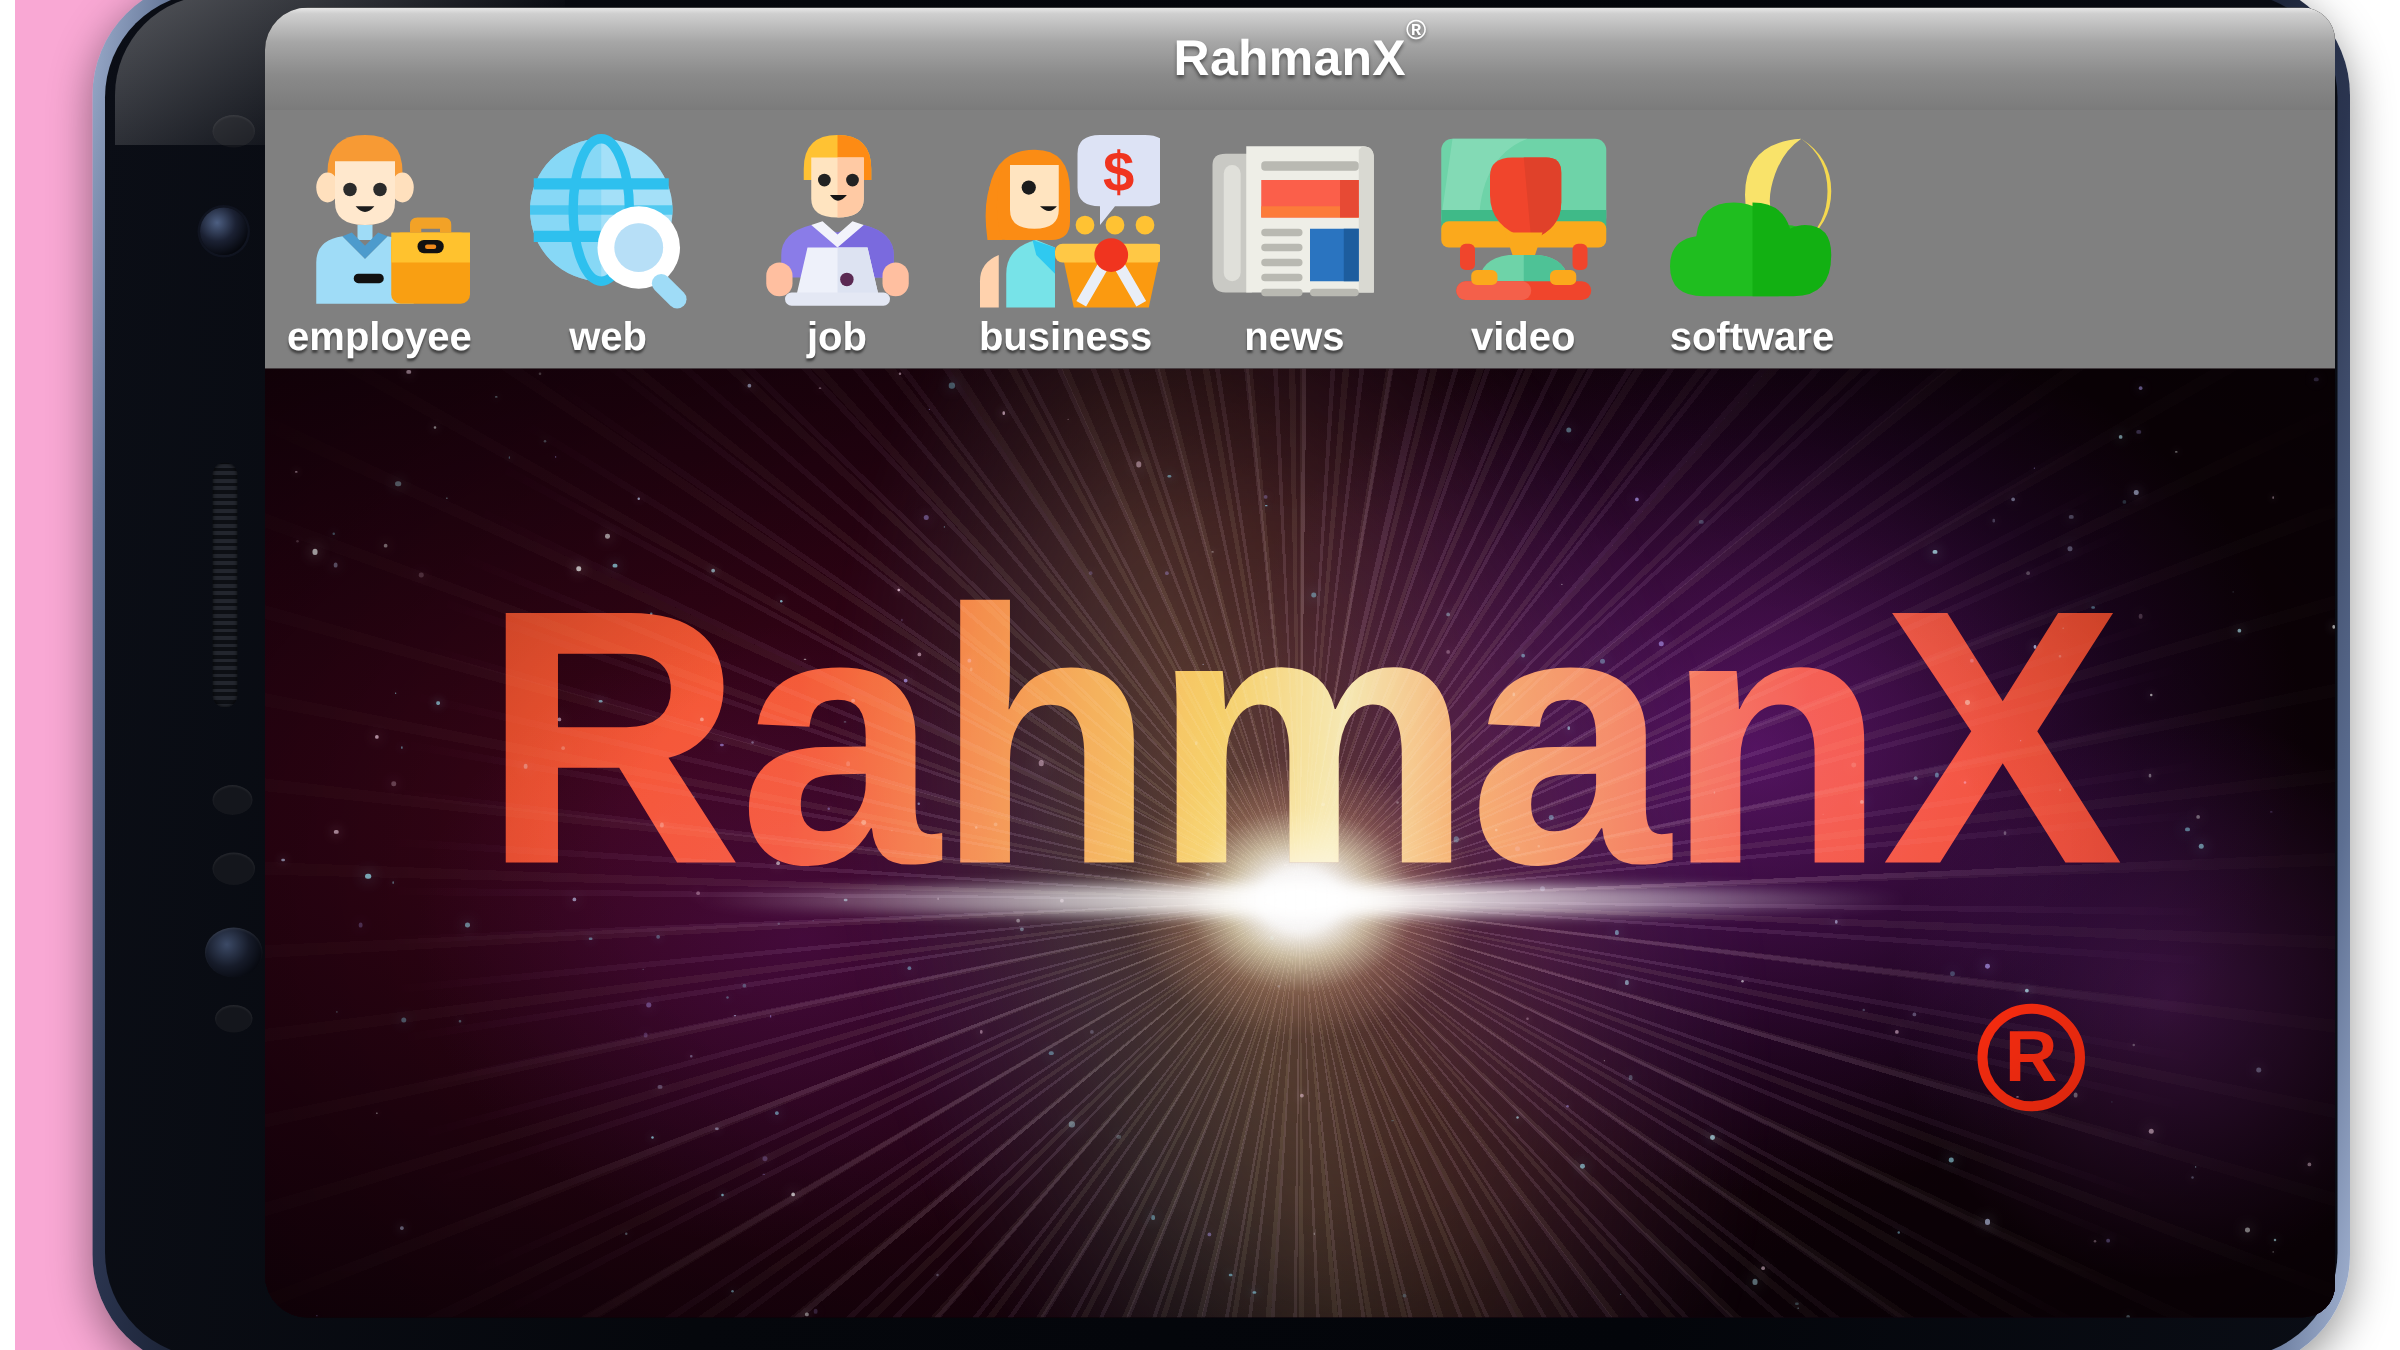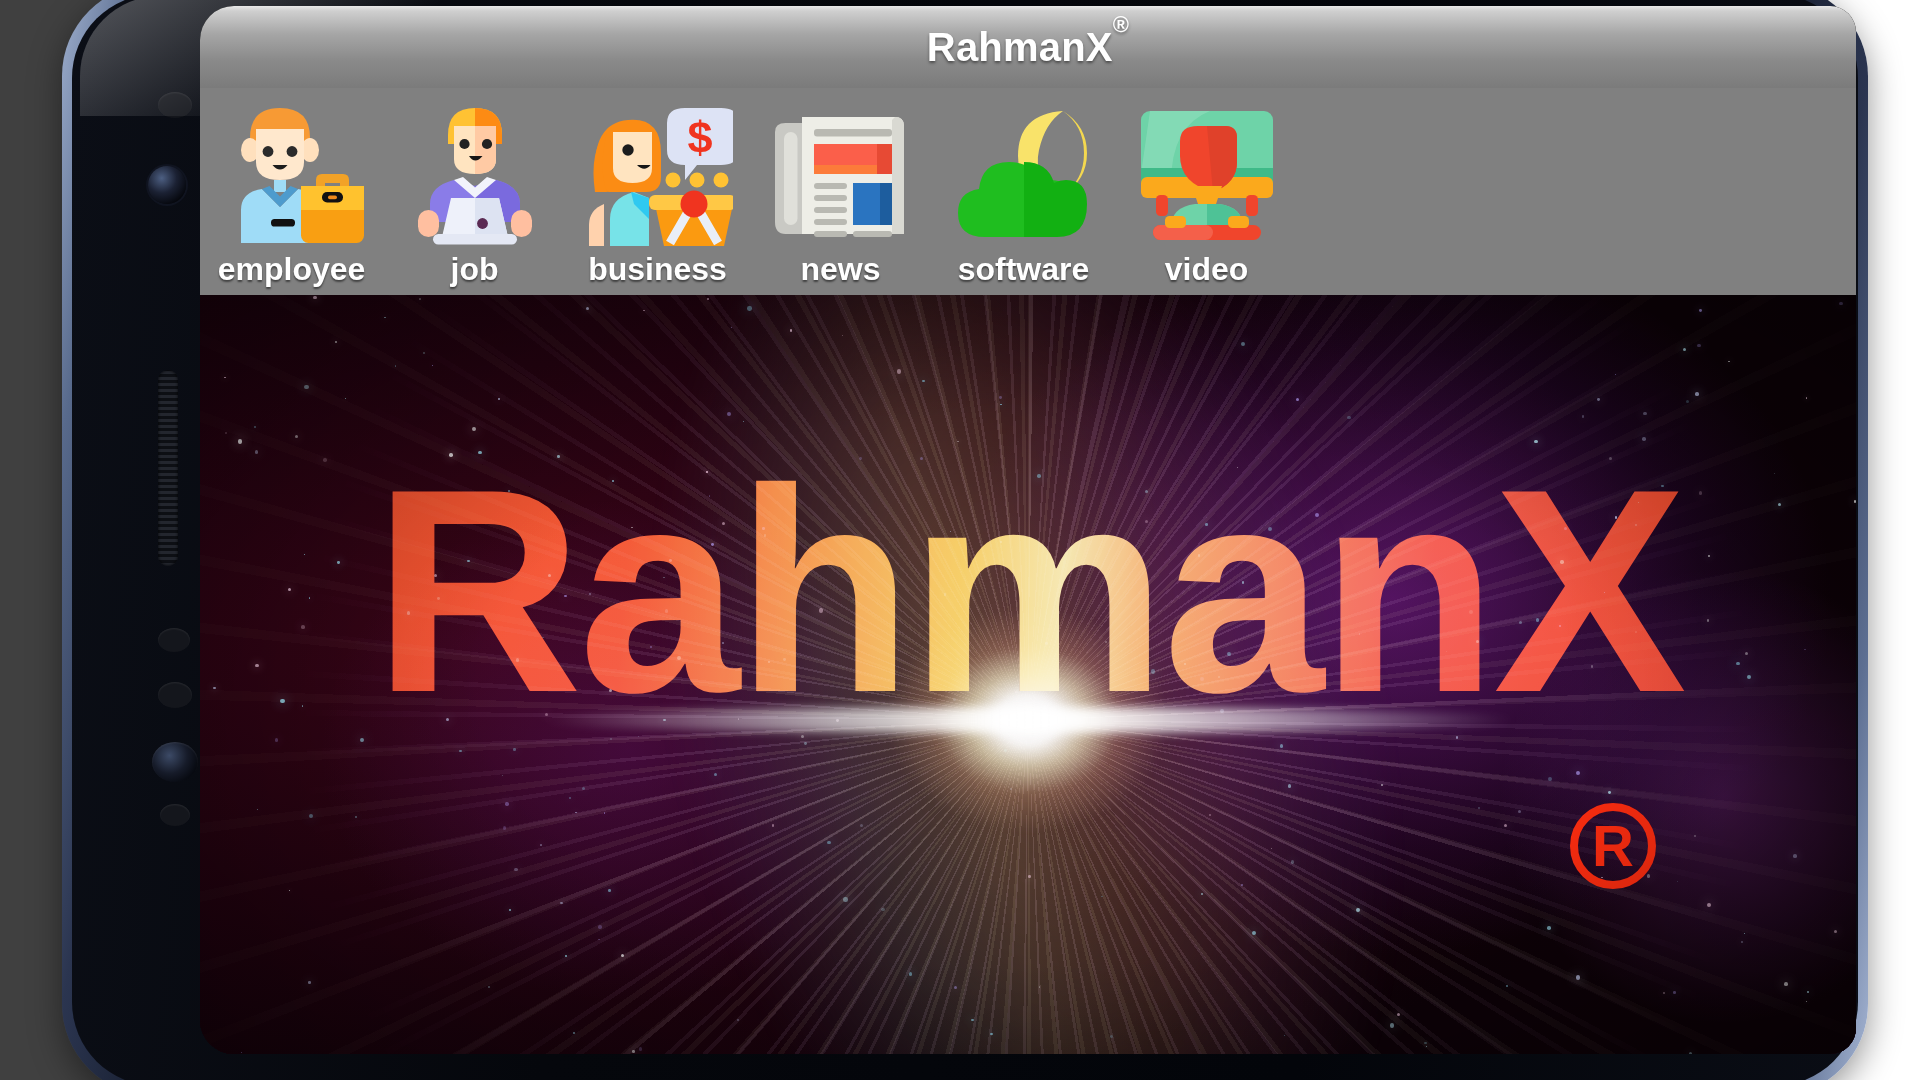--- a/index.html
+++ b/index.html
@@ -1,19 +1,19 @@
 <!DOCTYPE html>
 <html><head>
 <meta charset="utf-8">
 <style>
   * { margin:0; padding:0; box-sizing:border-box; }
   html,body { width:1920px; height:1080px; overflow:hidden; background:#ffffff;
     font-family:"Liberation Sans", sans-serif; }
 
-  #stage { position:relative; width:1821px; height:1080px; background:#404040; }
+  #stage { position:relative; width:1821px; height:1080px; background:#f9a8d4;margin-left:12px; }
 
   
   .phone-outer{
     position:absolute; left:62px; top:-16px; width:1806px; height:1112px;
     border-radius:92px;
     background:
       linear-gradient(100deg,#9fb0cf 0%, #586a8c 4%, #2b3550 9%, #101623 16%,
                       #070a12 50%, #101623 84%, #2b3550 91%, #5d6f92 96%, #a8b8d6 100%);
     box-shadow:0 10px 34px rgba(0,0,0,.42);
   }
@@ -219,20 +219,36 @@
             <rect x="36" y="80" width="16" height="5" rx="2.4" fill="#111"></rect>
             <rect x="56" y="58" width="42" height="38" rx="5" fill="#f99f12"></rect>
             <path d="M56 58 h42 v16 h-42Z" fill="#ffc22e"></path>
             <path d="M70 50 h14 q4 0 4 4 v4 h-6 v-2 h-10 v2 h-6 v-4 q0-4 4-4Z" fill="#f2a227"></path>
             <rect x="70" y="62" width="14" height="7" rx="3.4" fill="#111"></rect>
             <rect x="74" y="64.4" width="6" height="2.4" rx="1.2" fill="#f08a1c"></rect>
           </svg>
           <div class="tool-label">employee</div>
         </div>
 
+        <div class="tool-item">
+          <svg class="tool-icon" viewBox="0 0 100 100">
+            <circle cx="46" cy="46" r="38" fill="#8fd9f6"></circle>
+            <path d="M46 8 a38 38 0 0 1 0 76 a38 38 0 0 1 0-76Z" fill="#b6e6fa" opacity=".55"></path>
+            <ellipse cx="46" cy="46" rx="15" ry="38" fill="none" stroke="#2ec0ee" stroke-width="5"></ellipse>
+            <path d="M10 32 H82" stroke="#2ec0ee" stroke-width="6"></path>
+            <path d="M10 60 H82" stroke="#2ec0ee" stroke-width="6"></path>
+            <path d="M8 46 H84" stroke="#2ec0ee" stroke-width="5" opacity=".7"></path>
+            <path d="M46 8 a38 38 0 0 0 0 76" fill="#2ec0ee" opacity=".25"></path>
+            <circle cx="66" cy="66" r="22" fill="#ffffff"></circle>
+            <circle cx="66" cy="66" r="13" fill="#cfe9fb"></circle>
+            <circle cx="66" cy="66" r="13" fill="#9fd6f4" opacity=".5"></circle>
+            <rect x="78" y="78" width="22" height="10" rx="5" transform="rotate(45 78 78)" fill="#9fdcf7"></rect>
+          </svg>
+          <div class="tool-label">web</div>
+        </div>
 
         <div class="tool-item">
           <svg class="tool-icon" viewBox="0 0 100 100">
             <path d="M32 24 Q32 6 50 6 Q68 6 68 24 L68 30 L32 30Z" fill="#ffc233"></path>
             <path d="M50 6 Q68 6 68 24 L68 30 L50 30Z" fill="#fd8b14"></path>
             <path d="M36 18 L64 18 L64 40 Q64 50 50 50 Q36 50 36 40Z" fill="#ffe4c0"></path>
             <path d="M50 18 L64 18 L64 40 Q64 50 50 50Z" fill="#ffcaa4"></path>
             <circle cx="43" cy="30" r="3.4" fill="#222"></circle>
             <circle cx="58" cy="30" r="3.4" fill="#222"></circle>
             <path d="M46 38 Q50 44 55 38Z" fill="#161616"></path>
@@ -290,47 +306,47 @@
             <rect x="32" y="72" width="22" height="4" rx="2" fill="#b9b9b2"></rect>
             <rect x="32" y="80" width="22" height="4" rx="2" fill="#b9b9b2"></rect>
             <rect x="58" y="88" width="26" height="4" rx="2" fill="#b9b9b2"></rect>
             <rect x="32" y="88" width="22" height="4" rx="2" fill="#b9b9b2"></rect>
           </svg>
           <div class="tool-label">news</div>
         </div>
 
         <div class="tool-item">
           <svg class="tool-icon" viewBox="0 0 100 100">
-            <path d="M76 8 q-30 2-30 30 q0 26 26 28 q-16-14-12-32 q4-18 16-26Z" fill="#f9e36a"></path>
-            <path d="M76 8 q14 10 14 28 q0 18-14 28 q16-10 16-28 q0-18-16-28Z" fill="#f4d84f"></path>
-            <path d="M24 92 q-18 0-18-16 q0-14 14-16 q2-18 20-18 q16 0 20 14 q4-2 8-2 q14 0 14 16 q0 22-20 22Z" fill="#1fbe1f"></path>
-            <path d="M50 42 q16 0 20 14 q4-2 8-2 q14 0 14 16 q0 22-20 22 H50Z" fill="#12b012"></path>
-          </svg>
-          <div class="tool-label">software</div>
-        </div>
-
-        <div class="tool-item">
-          <svg class="tool-icon" viewBox="0 0 100 100">
             <rect x="6" y="8" width="88" height="48" rx="6" fill="#6ed3a8"></rect>
             <path d="M12 8 h40 q-26 10-26 48 h-14 q-6 0-6-6Z" fill="#88dcb8" opacity=".8"></path>
             <rect x="6" y="46" width="88" height="12" fill="#3fba88"></rect>
             <rect x="6" y="52" width="88" height="14" rx="4" fill="#fba91c"></rect>
             <rect x="16" y="64" width="8" height="14" rx="3" fill="#f0452c"></rect>
             <rect x="76" y="64" width="8" height="14" rx="3" fill="#f0452c"></rect>
             <path d="M32 28 q0-10 12-10 h18 q8 0 8 8 v16 q0 14-16 20 q-22-6-22-24Z" fill="#f0452c"></path>
             <path d="M50 18 h12 q8 0 8 8 v16 q0 14-16 20Z" fill="#e0412a"></path>
             <path d="M40 58 h20 l-4 12 h-12Z" fill="#fba91c"></path>
             <path d="M26 86 q0-14 16-16 h16 q16 2 16 16Z" fill="#6ed3a8"></path>
             <path d="M50 70 h8 q16 2 16 16 h-24Z" fill="#4ec296"></path>
             <rect x="14" y="84" width="72" height="10" rx="5" fill="#f0452c"></rect>
             <rect x="14" y="84" width="40" height="10" rx="5" fill="#f4604a"></rect>
             <rect x="22" y="78" width="14" height="8" rx="3" fill="#fba91c"></rect>
             <rect x="64" y="78" width="14" height="8" rx="3" fill="#fba91c"></rect>
           </svg>
           <div class="tool-label">video</div>
+        </div>
+
+        <div class="tool-item">
+          <svg class="tool-icon" viewBox="0 0 100 100">
+            <path d="M76 8 q-30 2-30 30 q0 26 26 28 q-16-14-12-32 q4-18 16-26Z" fill="#f9e36a"></path>
+            <path d="M76 8 q14 10 14 28 q0 18-14 28 q16-10 16-28 q0-18-16-28Z" fill="#f4d84f"></path>
+            <path d="M24 92 q-18 0-18-16 q0-14 14-16 q2-18 20-18 q16 0 20 14 q4-2 8-2 q14 0 14 16 q0 22-20 22Z" fill="#1fbe1f"></path>
+            <path d="M50 42 q16 0 20 14 q4-2 8-2 q14 0 14 16 q0 22-20 22 H50Z" fill="#12b012"></path>
+          </svg>
+          <div class="tool-label">software</div>
         </div>
 
 
       </div>
 
       <div class="splash">
         <div class="neb neb-base"></div>
         <div class="neb neb-purple"></div>
         <div class="rays"></div>
         <div class="rays2"></div>

